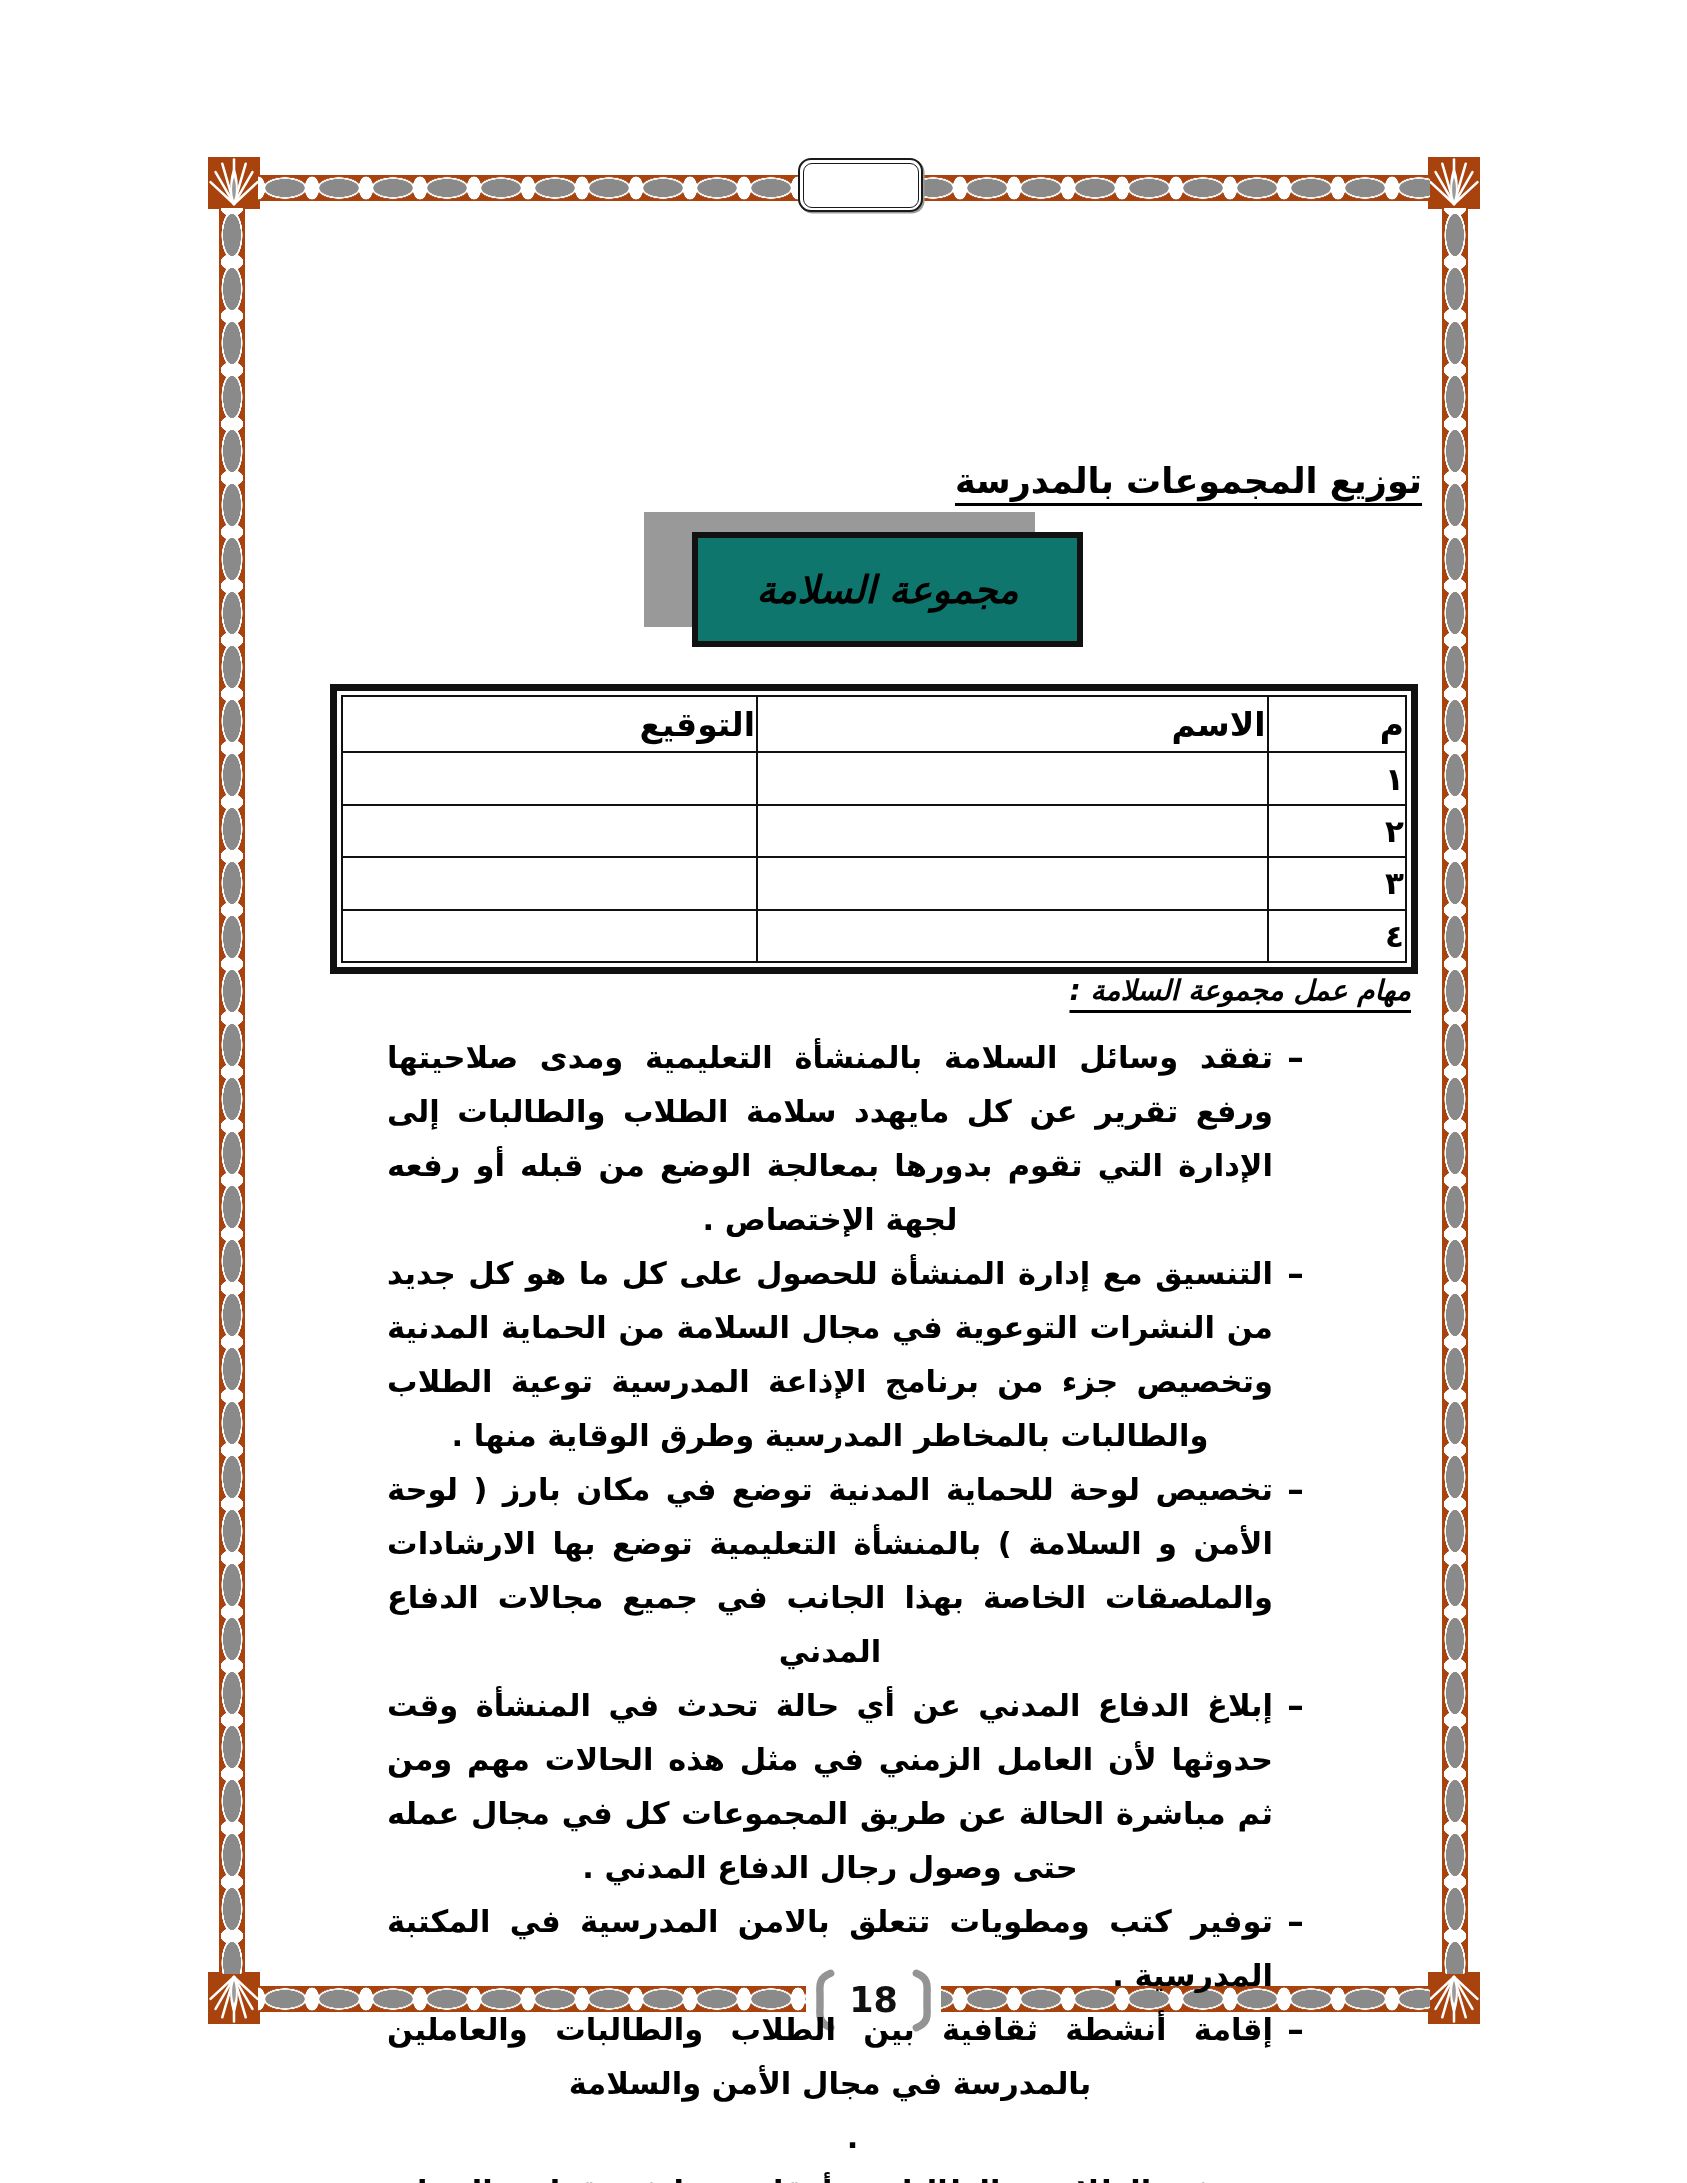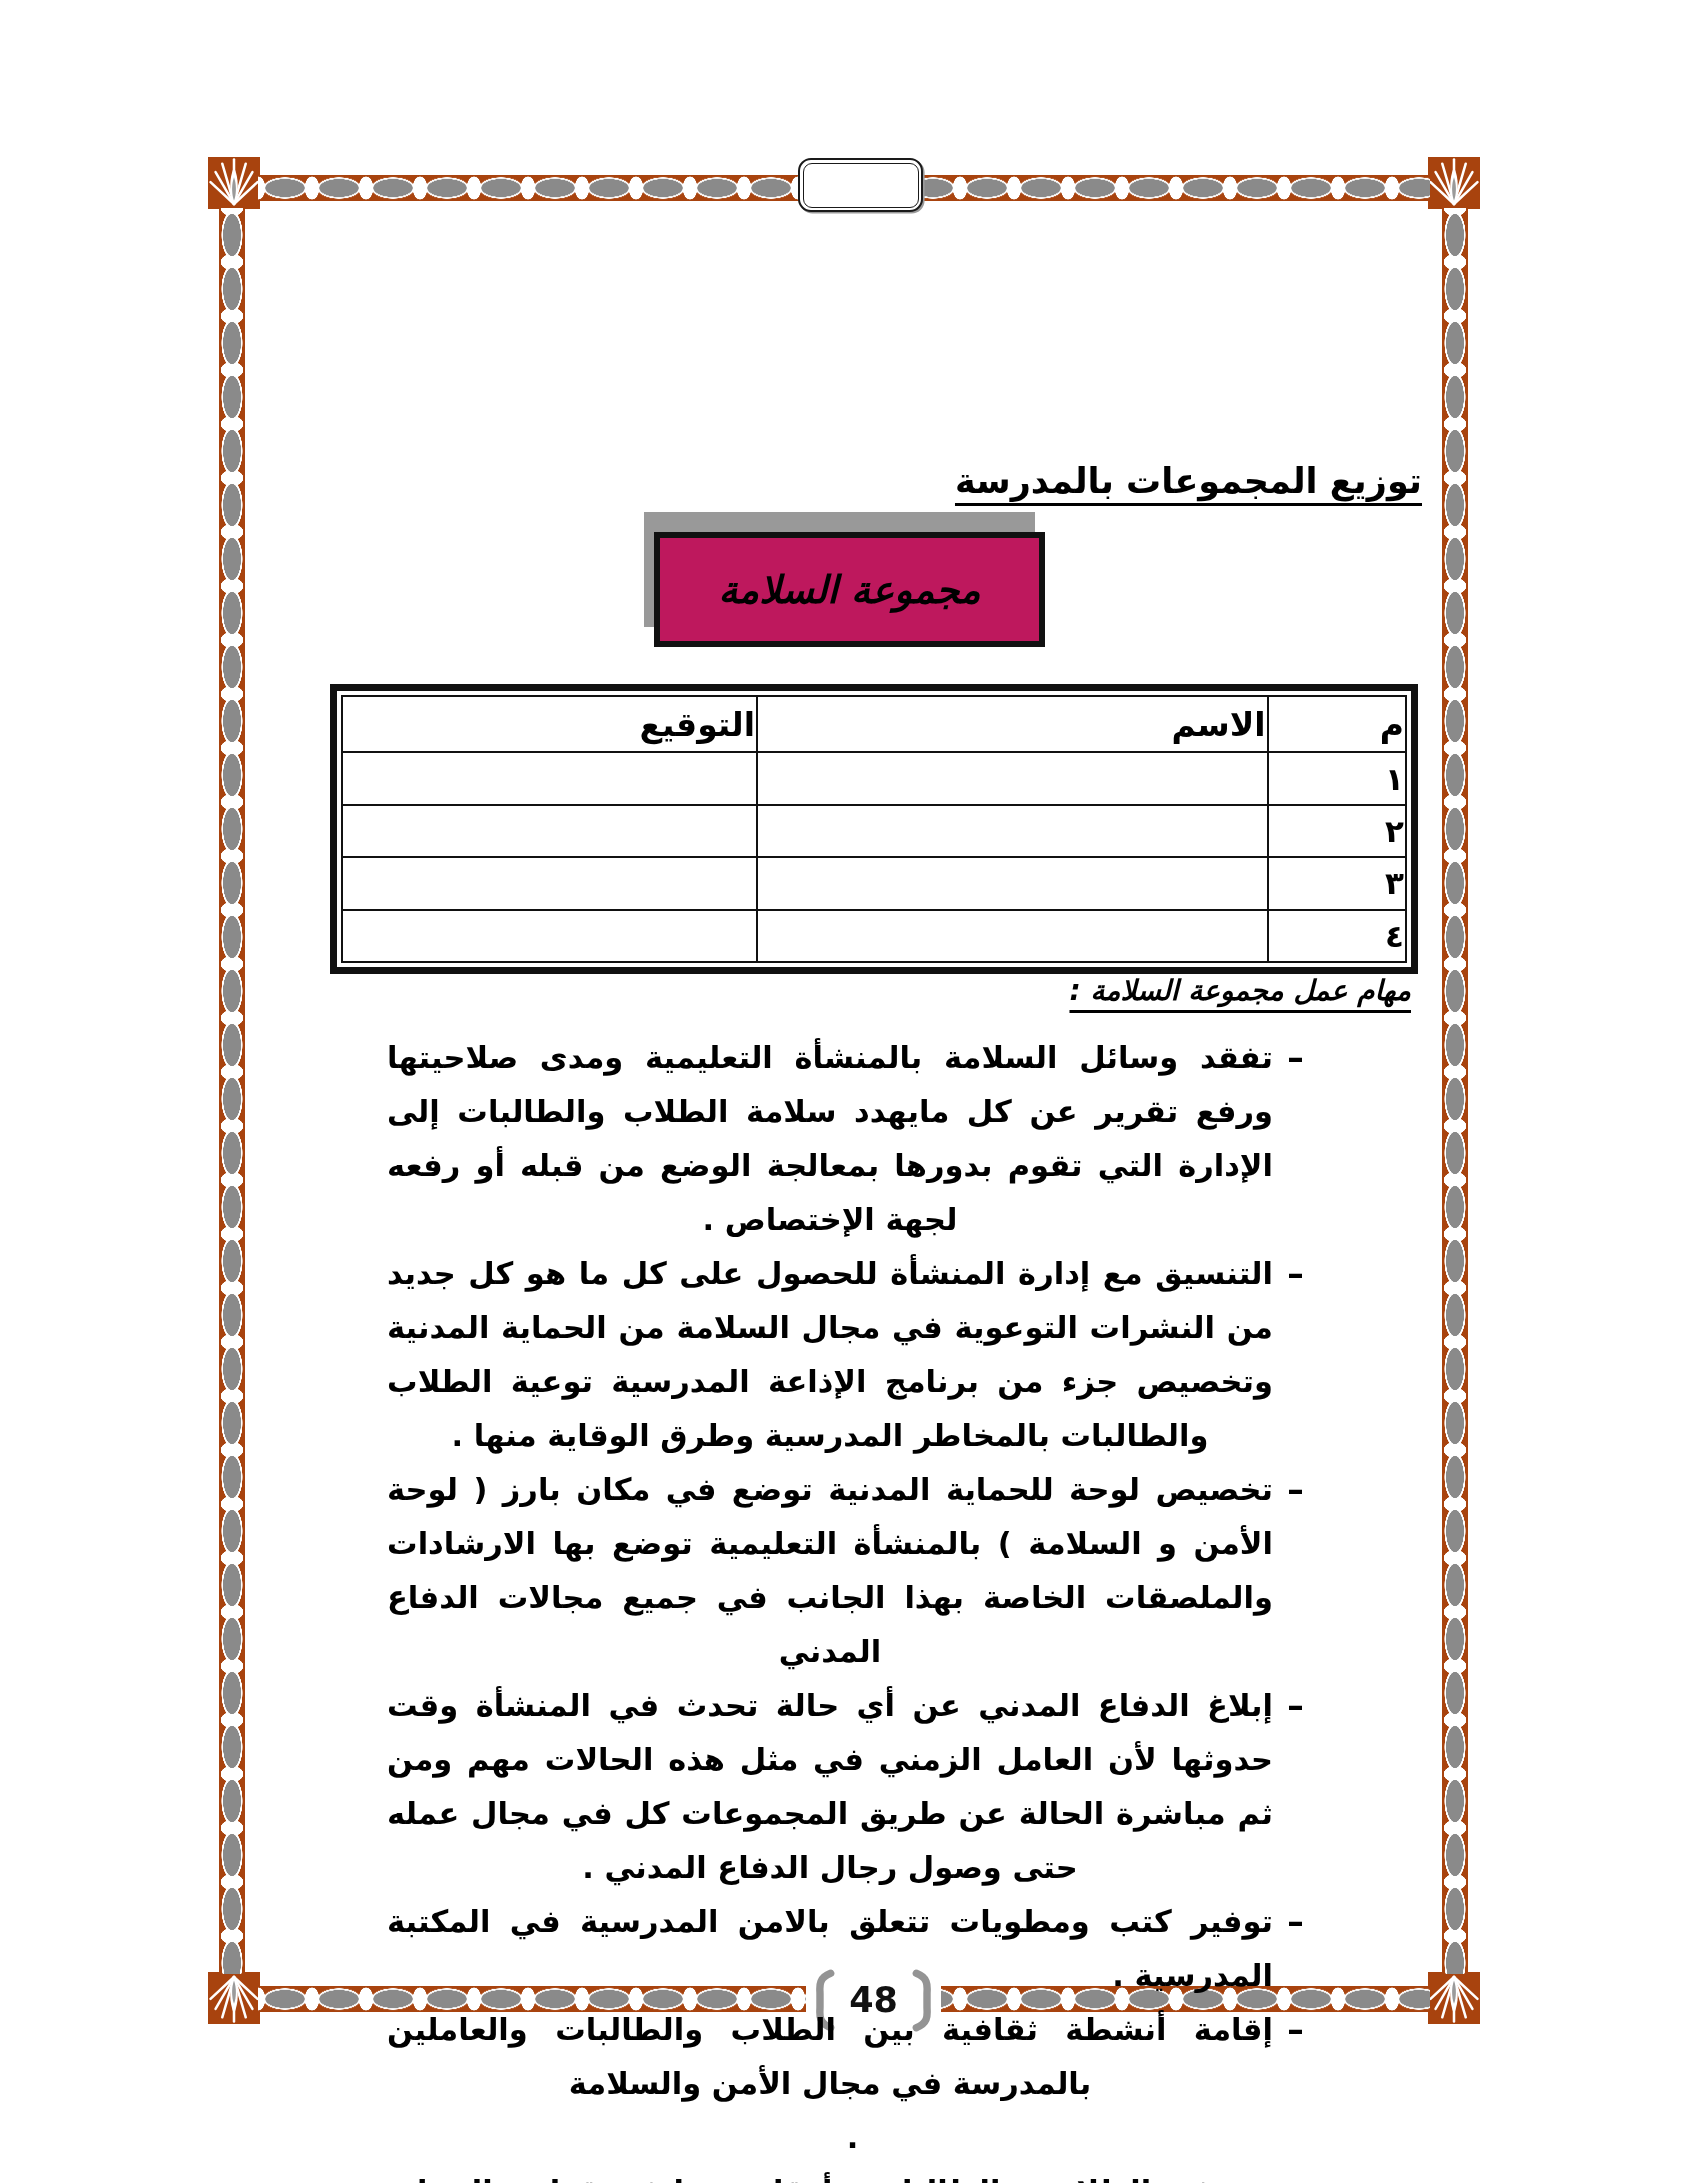--- a/index.html
+++ b/index.html
@@ -44,21 +44,21 @@
     position:absolute;left:0;top:6.6px;width:135px;height:49px;line-height:49px;
     text-align:center;font-size:35px;font-weight:bold;color:#111;
   }
   
   .title{
     position:absolute;right:265px;top:461px;font-size:35px;font-weight:bold;
     text-decoration:underline;text-underline-offset:10px;text-decoration-thickness:2.5px;
   }
   .box-shadow{position:absolute;left:644px;top:512px;width:391px;height:115px;background:#999999;}
   .group-box{
-    position:absolute;left:654px;top:532px;width:391px;height:115px;background:#be185d;
+    position:absolute;left:692px;top:532px;width:391px;height:115px;background:#0f766e;
     border:6.6px solid #111;box-sizing:border-box;display:flex;align-items:center;justify-content:center;
   }
   .group-box span{font-size:38px;font-weight:bold;font-style:italic;}
   
   .sig-table-wrap{
     position:absolute;left:330px;top:684px;width:1088px;height:290px;box-sizing:border-box;
     border:7.4px solid #111;padding:4.1px;background:#fff;
   }
   table.sig{width:100%;height:100%;border-collapse:collapse;direction:rtl;}
   table.sig th,table.sig td{border:2.5px solid #111;font-weight:bold;text-align:right;vertical-align:middle;}
@@ -157,21 +157,21 @@
 
   <div class="tab">
     <div class="tab-inner"></div>
   </div>
 
   <div class="page-num-gap">
     <svg width="135" height="63" viewBox="0 0 164 76">
       <path d="M30,5 C14,11 17,22 17,30 L17,46 C17,54 14,65 30,71" fill="none" stroke="#949494" stroke-width="9" stroke-linecap="round"></path>
       <path d="M134,5 C150,11 147,22 147,30 L147,46 C147,54 150,65 134,71" fill="none" stroke="#949494" stroke-width="9" stroke-linecap="round"></path>
     </svg>
-    <div class="page-num">48</div>
+    <div class="page-num">18</div>
   </div>
 
   <div class="title">توزيع المجموعات بالمدرسة</div>
 
   <div class="box-shadow"></div>
   <div class="group-box">
     <span>مجموعة السلامة</span>
   </div>
 
   <div class="sig-table-wrap">

